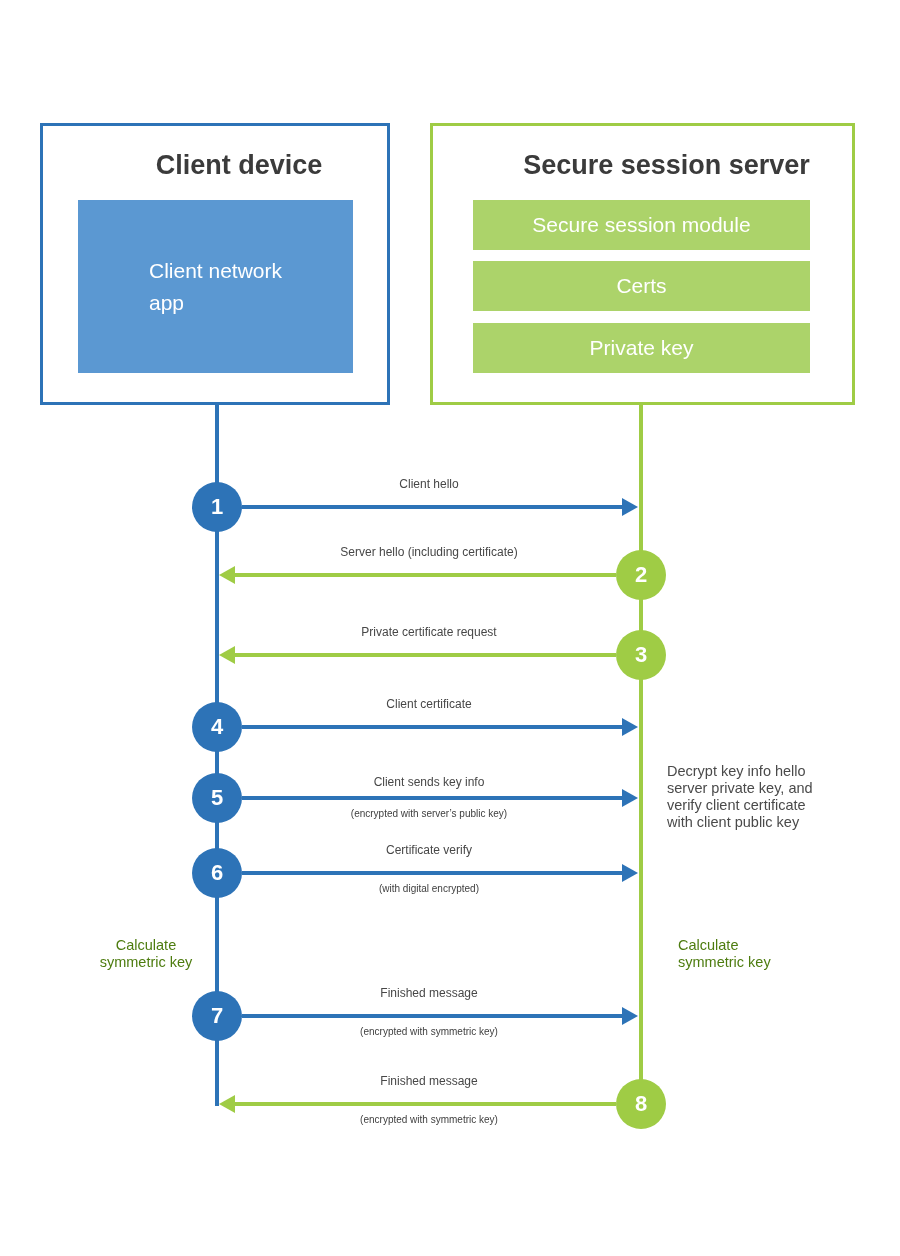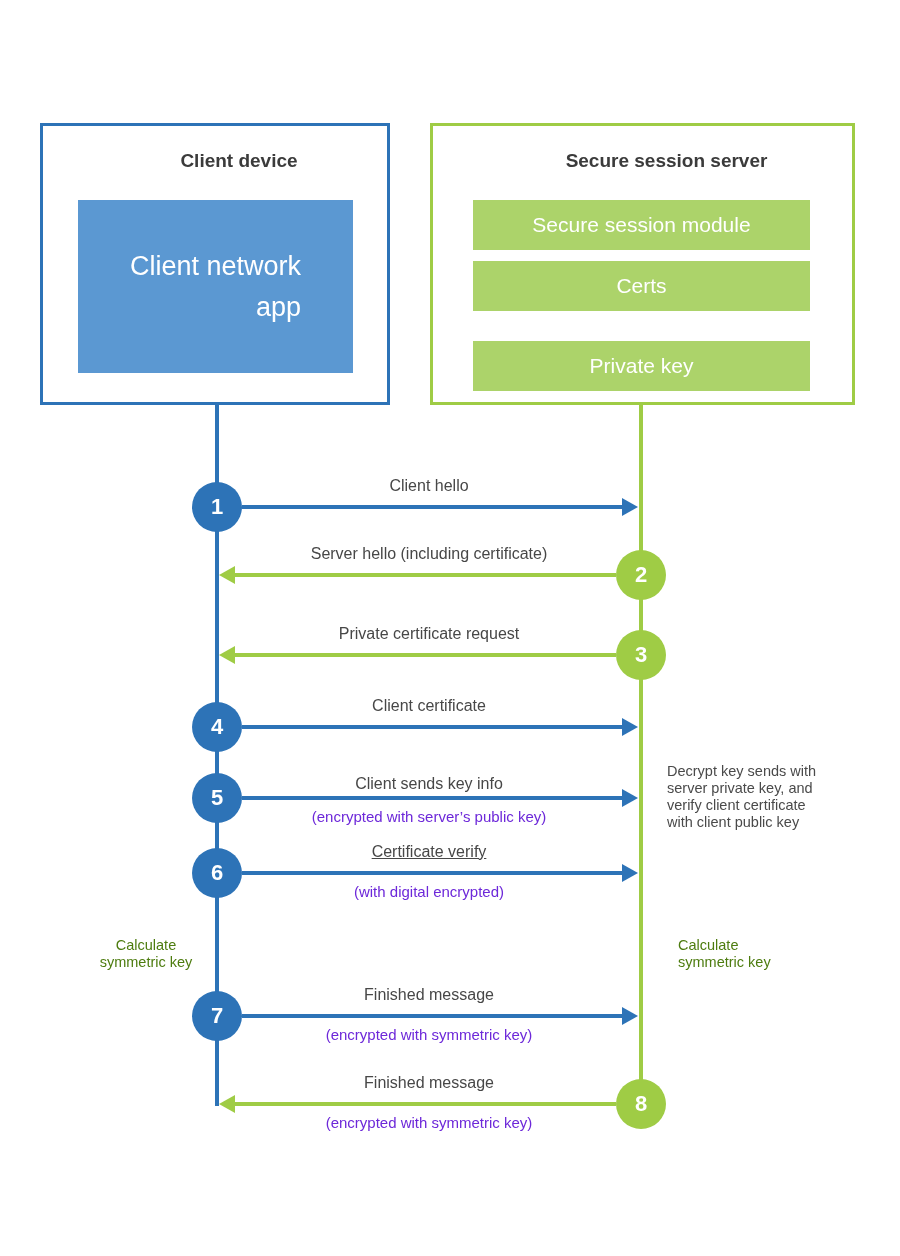--- a/index.html
+++ b/index.html
@@ -6,29 +6,29 @@
   body { background:#fff; font-family:"Liberation Sans","DejaVu Sans",sans-serif; }
   .stage { position:relative; width:900px; height:1256px; background:#ffffff; overflow:hidden; }
 
   .page-title { position:absolute; left:37px; top:28px; font-size:29px; font-weight:300;
                 color:#6d6d6d; letter-spacing:0.3px; }
 
   
   .actor-box { position:absolute; top:123px; height:282px; background:#fff; }
   .client-box { left:40px; width:350px; border:3px solid #2d73b7; }
   .server-box { left:430px; width:425px; border:3px solid #9fcc45; }
-  .actor-title { margin-top:24px; text-align:center; font-size:19px; font-weight:700; color:#3b3b3b;margin-left:48px; }
+  .actor-title { margin-top:24px; text-align:center; font-size:27px; font-weight:700; color:#3b3b3b;margin-left:48px; }
 
   .app-box { position:absolute; left:35px; top:74px; width:275px; height:173px; background:#5b98d2;
-             color:#fff; font-size:27px; line-height:1.5; display:flex; align-items:center;
-             justify-content:center; text-align:right; white-space:pre-line; }
+             color:#fff; font-size:21px; line-height:1.5; display:flex; align-items:center;
+             justify-content:center; text-align:left; white-space:pre-line; }
 
   .server-bar { position:absolute; left:40px; width:337px; height:50px; background:#acd36a;
                 color:#fff; font-size:21px; display:flex; align-items:center; justify-content:center; }
-  .bar-1 { top:74px; } .bar-2 { top:135px; } .bar-3 { top:215px; }
+  .bar-1 { top:74px; } .bar-2 { top:135px; } .bar-3 { top:197px; }
 
   
   .lifeline { position:absolute; width:4px; }
   .lifeline-client { left:215px; top:405px; height:701px; background:#2d73b7; }
   .lifeline-server { left:639px; top:405px; height:700px; background:#9fcc45; }
 
   
   .circle { position:absolute; width:50px; height:50px; border-radius:50%; color:#fff;
             font-size:22px; font-weight:700; display:flex; align-items:center; justify-content:center; }
   .circle.blue { background:#2d73b7; left:192px; }
@@ -37,29 +37,29 @@
   
   .arrow { position:absolute; height:4px; }
   .arrow.blue { background:#2d73b7; left:242px; width:381px; }
   .arrow.blue::after { content:""; position:absolute; right:-15px; top:-7px; width:0; height:0;
       border-top:9px solid transparent; border-bottom:9px solid transparent; border-left:16px solid #2d73b7; }
   .arrow.green { background:#9fcc45; left:234px; width:382px; }
   .arrow.green::before { content:""; position:absolute; left:-15px; top:-7px; width:0; height:0;
       border-top:9px solid transparent; border-bottom:9px solid transparent; border-right:16px solid #9fcc45; }
 
   
-  .msg-label { position:absolute; left:217px; width:424px; text-align:center; font-size:16px; color:#474747; }
-  .msg-sub   { position:absolute; left:217px; width:424px; text-align:center; font-size:15px; color:#6d28d9; }
+  .msg-label { position:absolute; left:217px; width:424px; text-align:center; font-size:12px; color:#474747; }
+  .msg-sub   { position:absolute; left:217px; width:424px; text-align:center; font-size:10px; color:#404040; }
 
   .c1{top:482px;} .a1{top:505px;} .l1{top:477px;}
   .c2{top:550px;} .a2{top:573px;} .l2{top:545px;}
   .c3{top:630px;} .a3{top:653px;} .l3{top:625px;}
   .c4{top:702px;} .a4{top:725px;} .l4{top:697px;}
   .c5{top:773px;} .a5{top:796px;} .l5{top:768px;margin-top:7px;} .s5{top:808px;}
-  .c6{top:848px;} .a6{top:871px;} .l6{top:843px;text-decoration:underline;} .s6{top:883px;}
+  .c6{top:848px;} .a6{top:871px;} .l6{top:843px;} .s6{top:883px;}
   .c7{top:991px;} .a7{top:1014px;} .l7{top:986px;} .s7{top:1026px;}
   .c8{top:1079px;} .a8{top:1102px;} .l8{top:1074px;} .s8{top:1114px;}
 
   
   .note { position:absolute; left:667px; top:763px; width:180px; font-size:14.5px; line-height:1.18;
           color:#4a4a4a; white-space:pre-line; }
   .calc { position:absolute; font-size:14.5px; line-height:1.18; color:#4d7c0f; white-space:pre-line; }
   .calc-left  { left:66px;  top:937px; width:160px; text-align:center; }
   .calc-right { left:678px; top:937px; width:160px; text-align:left; }
 </style>
@@ -114,21 +114,21 @@
   <div class="msg-label l7">Finished message</div>
   <div class="arrow blue a7"></div>
   <div class="msg-sub s7">(encrypted with symmetric key)</div>
   <div class="circle blue c7">7</div>
 
   <div class="msg-label l8">Finished message</div>
   <div class="arrow green a8"></div>
   <div class="msg-sub s8">(encrypted with symmetric key)</div>
   <div class="circle green c8">8</div>
 
-  <div class="note">Decrypt key sends with
+  <div class="note">Decrypt key info hello
 server private key, and
 verify client certificate
 with client public key</div>
   <div class="calc calc-left">Calculate
 symmetric key</div>
   <div class="calc calc-right">Calculate
 symmetric key</div>
 
 </div>
 

